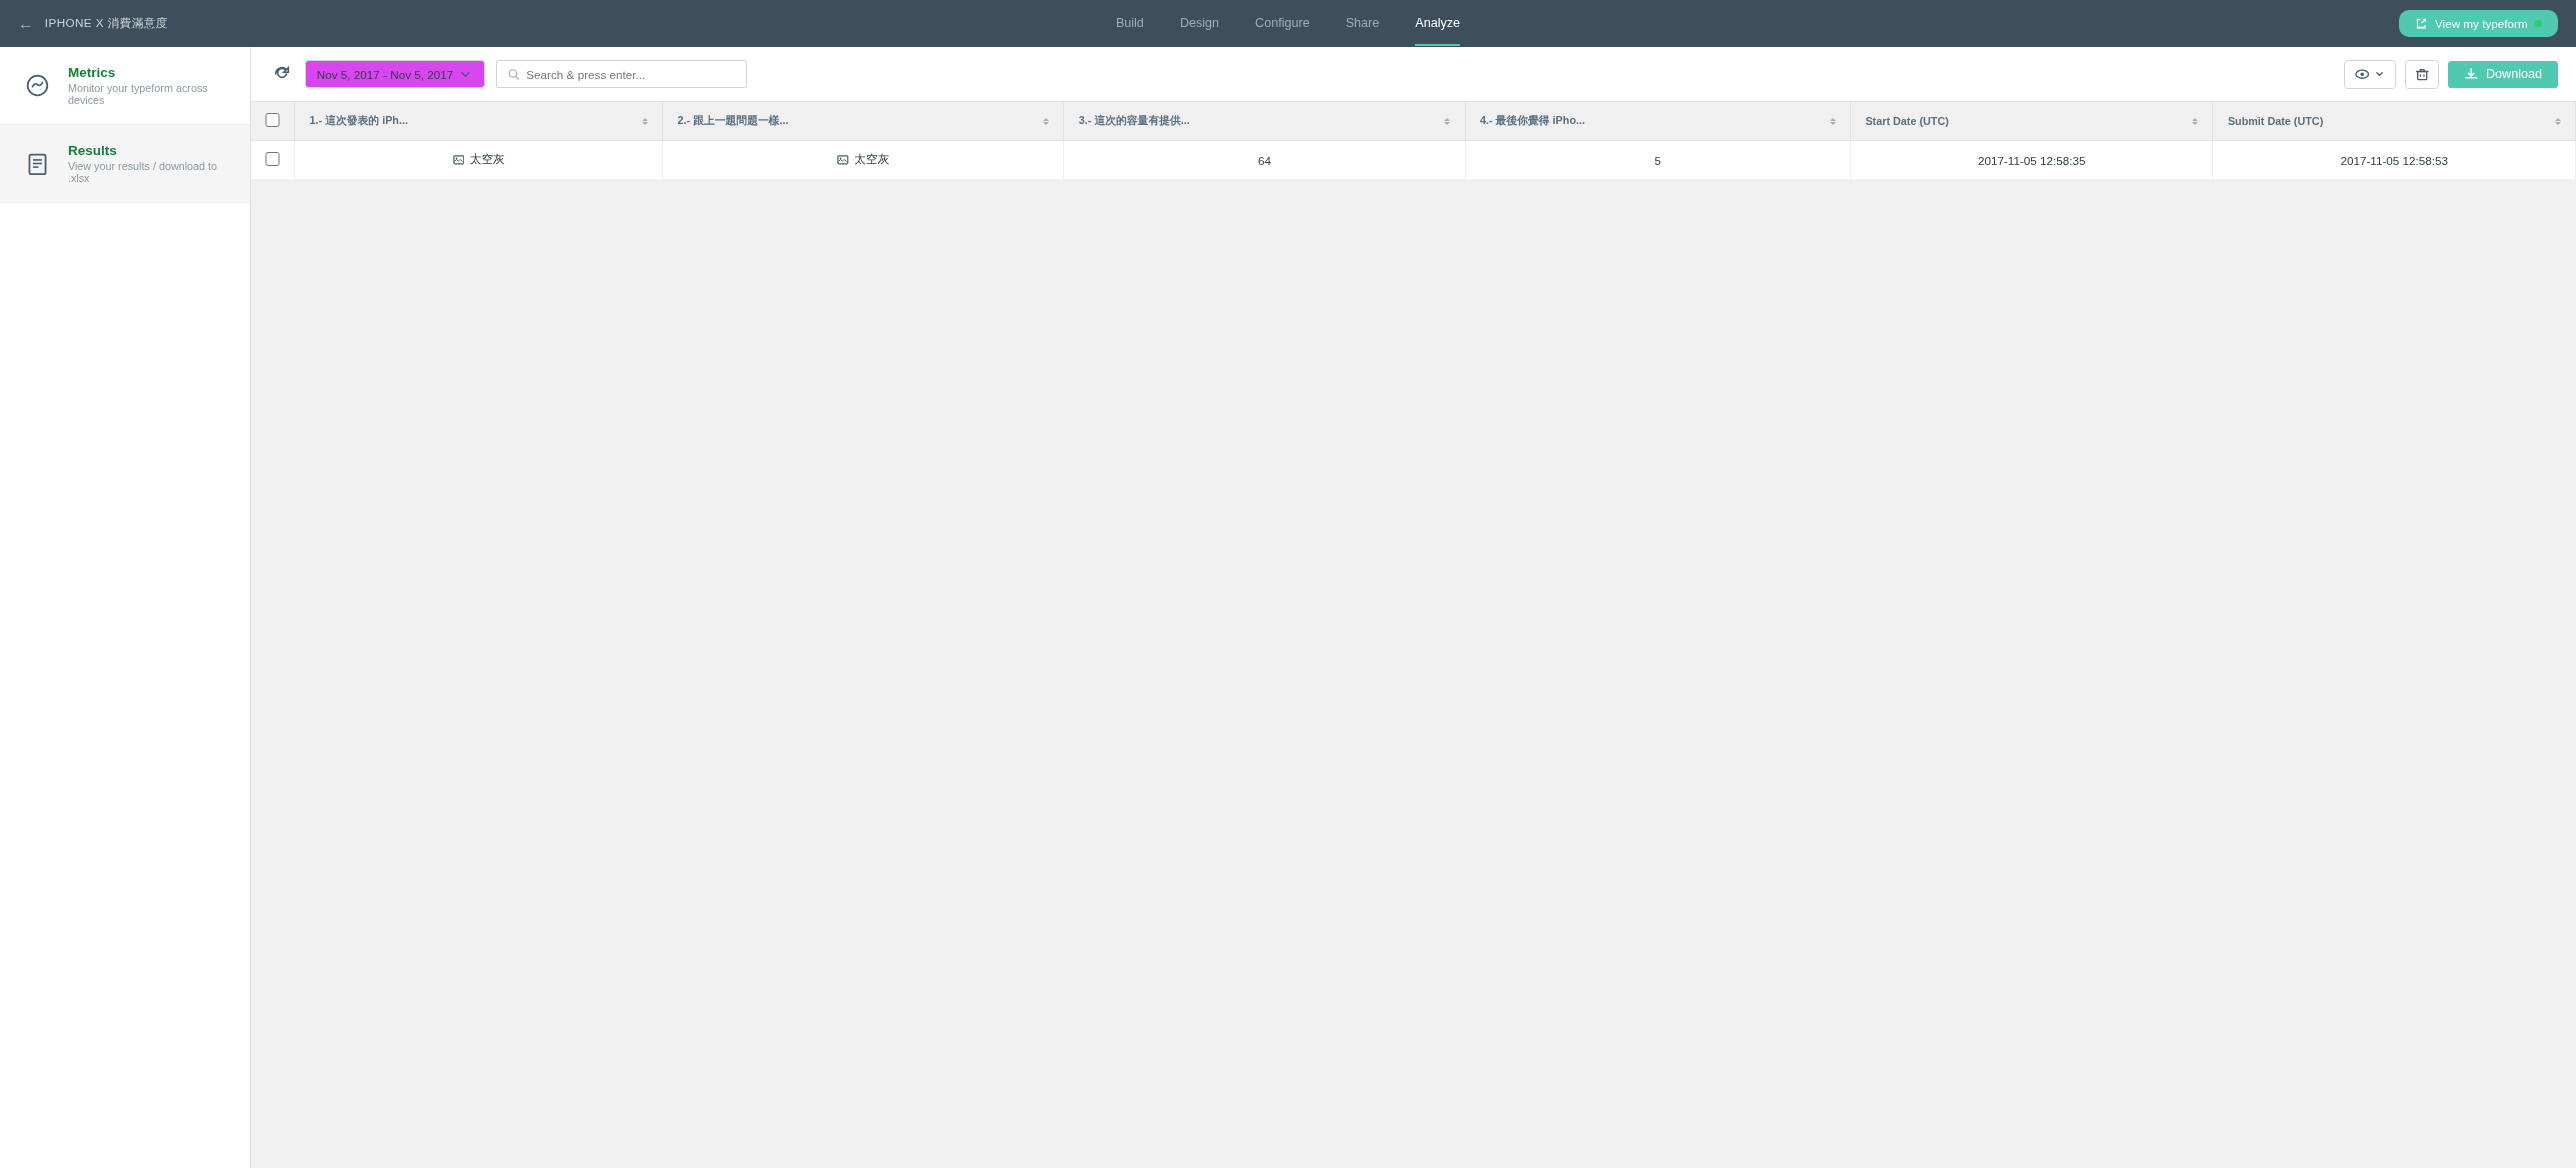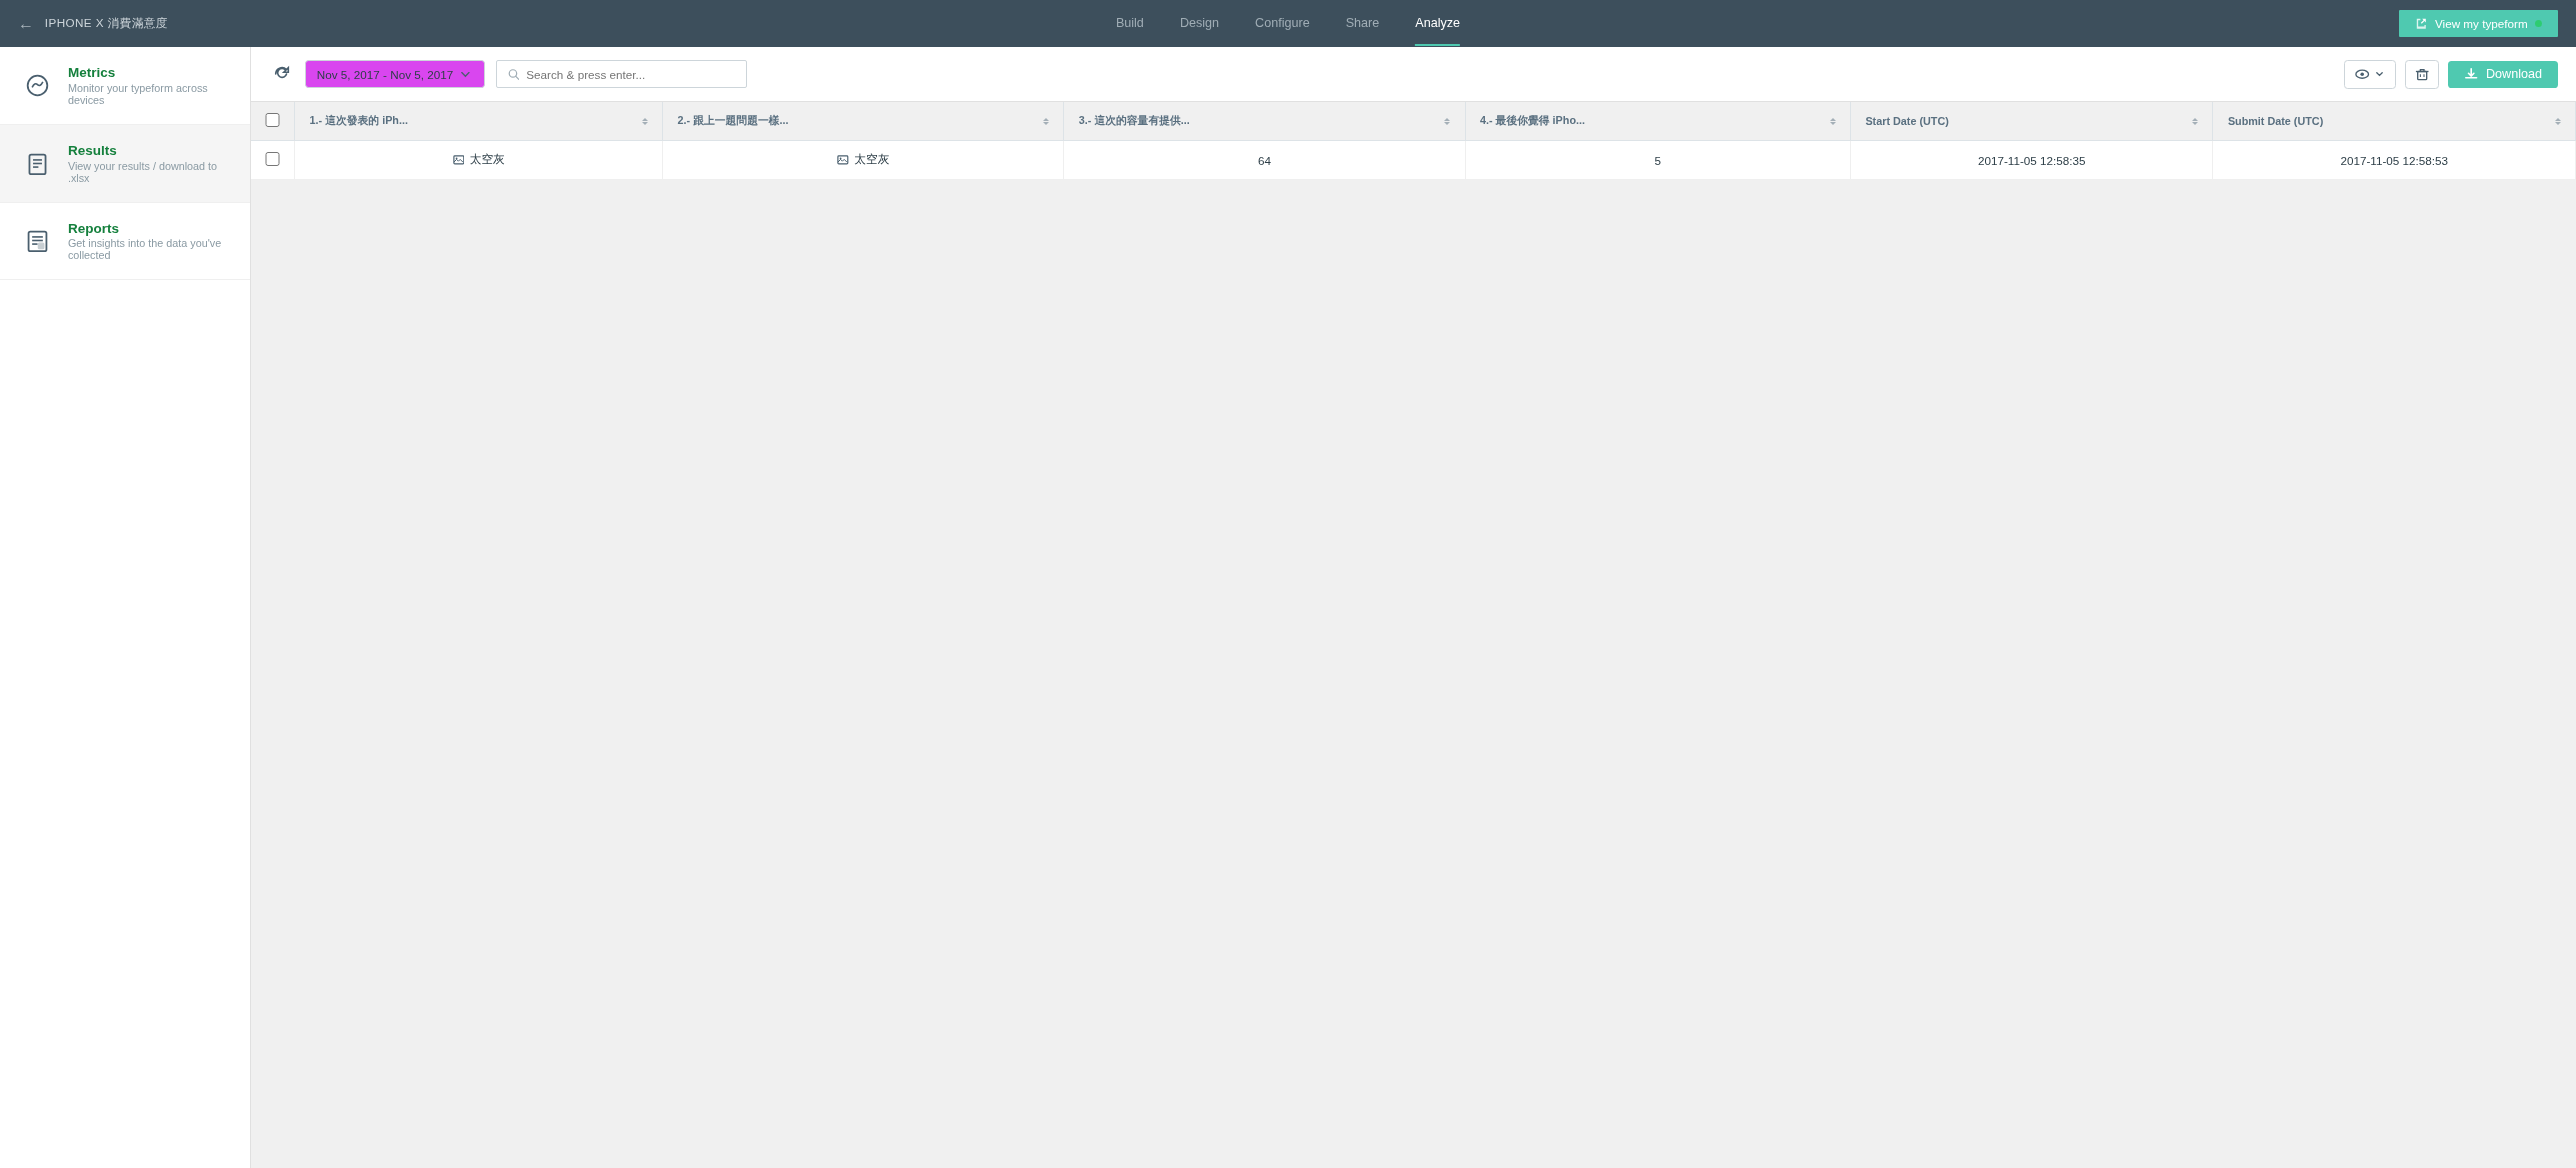--- a/index.html
+++ b/index.html
@@ -50,21 +50,21 @@
     .nav-right {
       margin-left: auto;
       display: flex;
       align-items: center;
     }
     .view-typeform-btn {
       background: #4fc9b0;
       color: #fff;
       border: none;
       padding: 7.2px 16px;
-      border-radius: 1px;
+      border-radius: 10px;
       font-size: 11.7px;
       cursor: pointer;
       display: flex;
       align-items: center;
       gap: 7.2px;
     }
     .view-typeform-btn .dot {
       width: 7.2px;
       height: 7.2px;
       background: #2ecc71;
@@ -356,35 +356,20 @@
           <line x1="9" y1="18" x2="15" y2="18" stroke="#4a5f6e" stroke-width="1.8"></line>
         </svg>
       </div>
       <div class="sidebar-text-block">
         <div class="sidebar-label">Results</div>
         <div class="sidebar-desc">View your results / download to .xlsx</div>
       </div>
     </div>
 
 
-    <div class="sidebar-item">
-      <div class="sidebar-icon">
-        <svg viewBox="0 0 28 28" fill="none" xmlns="http://www.w3.org/2000/svg">
-          <rect x="4" y="4" width="20" height="22" rx="2" stroke="#4a5f6e" stroke-width="2"></rect>
-          <line x1="8" y1="10" x2="20" y2="10" stroke="#4a5f6e" stroke-width="1.8"></line>
-          <line x1="8" y1="14" x2="20" y2="14" stroke="#4a5f6e" stroke-width="1.8"></line>
-          <line x1="8" y1="18" x2="14" y2="18" stroke="#4a5f6e" stroke-width="1.8"></line>
-          <rect x="15" y="17" width="6" height="6" rx="1" fill="#4a5f6e" opacity="0.3" stroke="#4a5f6e" stroke-width="1.5"></rect>
-        </svg>
-      </div>
-      <div class="sidebar-text-block">
-        <div class="sidebar-label">Reports</div>
-        <div class="sidebar-desc">Get insights into the data you've collected</div>
-      </div>
-    </div>
 
   </aside>
 
   <div class="content-area">
 
     <div class="toolbar">
       <button class="refresh-btn">
         <svg width="18" height="18" viewBox="0 0 20 20" fill="none">
           <path d="M3 10a7 7 0 0 1 11.9-5L17 3v5h-5l2.2-2.2A5 5 0 1 0 15 10" stroke="#4a5f6e" stroke-width="1.8" fill="none" stroke-linecap="round"></path>
         </svg>

